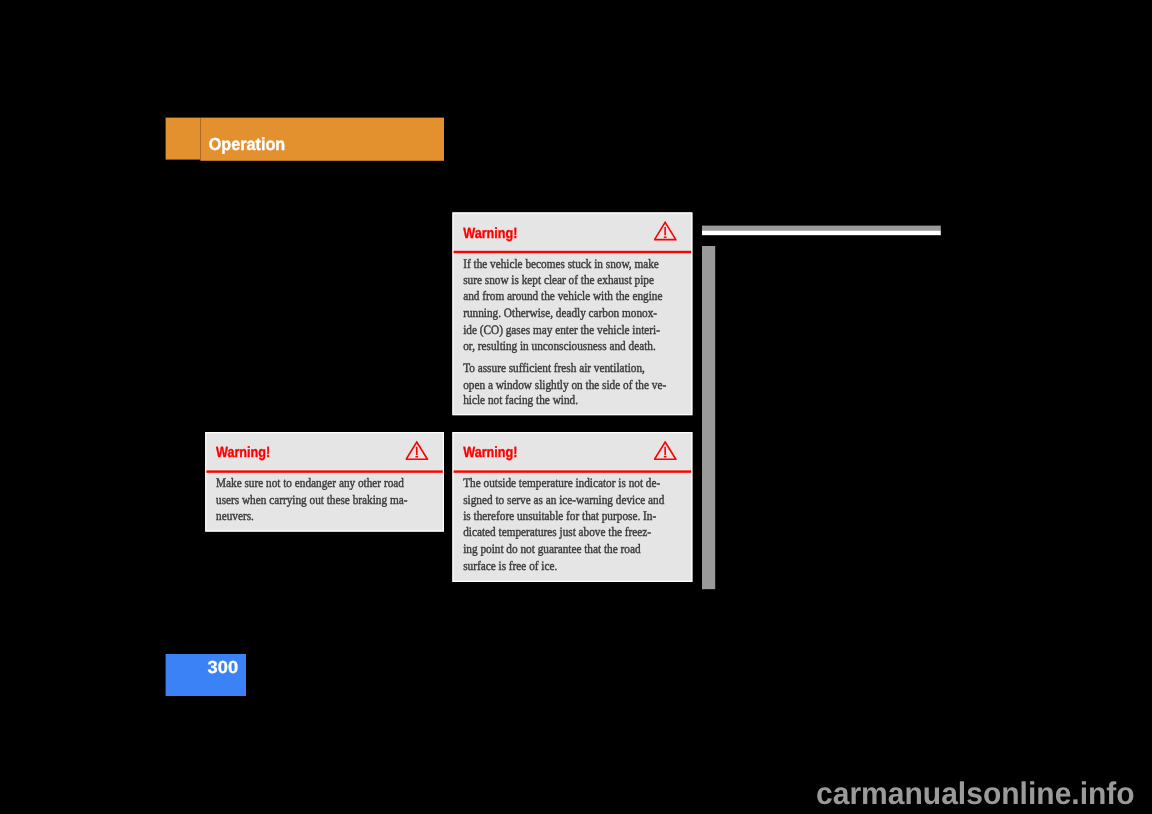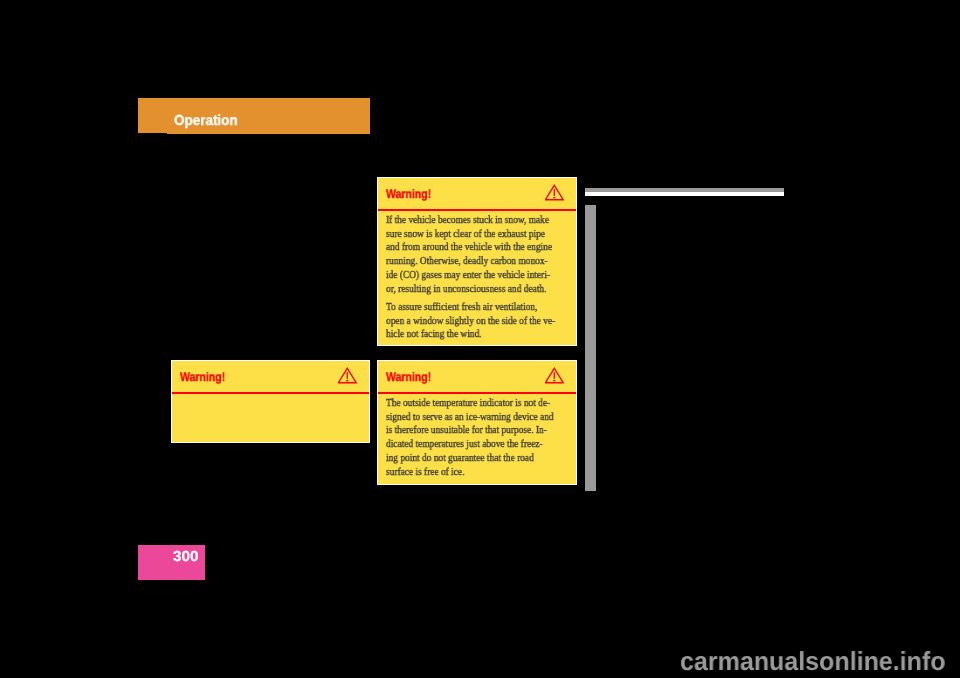--- a/index.html
+++ b/index.html
@@ -54,21 +54,21 @@
     font-weight: bold;
     transform: scaleX(0.928);
     transform-origin: left top;
     white-space: nowrap;
     -webkit-text-stroke: 0.3px #FFFFFF;
   }
 
   
   .warning-box {
     position: absolute;
-    background: #fde047;
+    background: #e5e5e5;
     border: 1px solid #FFFFFF;
     box-sizing: border-box;
   }
   .warning-head {
     position: relative;
     height: 33px;
     box-sizing: border-box;
   }
   .warning-rule {
     position: absolute;
@@ -121,21 +121,21 @@
   #warn-brake { left: 171px; top: 360px;  width: 199px; height: 83px; }
   #warn-temp  { left: 377px; top: 360px;  width: 200px; height: 125px; }
 
   
   .page-number-box {
     position: absolute;
     left: 138px;
     top: 545px;
     width: 67px;
     height: 35px;
-    background: #ec4899;
+    background: #3b82f6;
   }
   .page-number-box .num {
     will-change: transform;
     position: absolute;
     left: 35.3px;
     top: 3.5px;
     color: #FFFFFF;
     font-size: 14.6px;
     font-weight: bold;
     transform: scaleX(1.045);
@@ -211,20 +211,23 @@
       <span class="warning-rule"></span>
       <span class="warning-title">Warning!</span>
       <span class="warning-icon">
         <svg viewBox="0 0 19 17" width="19" height="17" aria-hidden="true">
           <path d="M9.3 1.3 L18.2 15.7 L0.4 15.7 Z" fill="none" stroke="#FF0000" stroke-width="1.35" stroke-linejoin="miter"></path>
           <path d="M9.3 5.2 L9.3 12.1" stroke="#FF0000" stroke-width="1.35"></path>
           <path d="M9.3 13.0 L9.3 14.3" stroke="#FF0000" stroke-width="2.2"></path>
         </svg>
       </span>
     </div>
+    <div class="warning-body">
+        <p>Make sure not to endanger any other road<br>users when carrying out these braking ma-<br>neuvers.</p>
+      </div>
   </div>
 
   <div class="warning-box" id="warn-temp">
     <div class="warning-head">
       <span class="warning-rule"></span>
       <span class="warning-title">Warning!</span>
       <span class="warning-icon">
         <svg viewBox="0 0 19 17" width="19" height="17" aria-hidden="true">
           <path d="M9.3 1.3 L18.2 15.7 L0.4 15.7 Z" fill="none" stroke="#FF0000" stroke-width="1.35" stroke-linejoin="miter"></path>
           <path d="M9.3 5.2 L9.3 12.1" stroke="#FF0000" stroke-width="1.35"></path>

